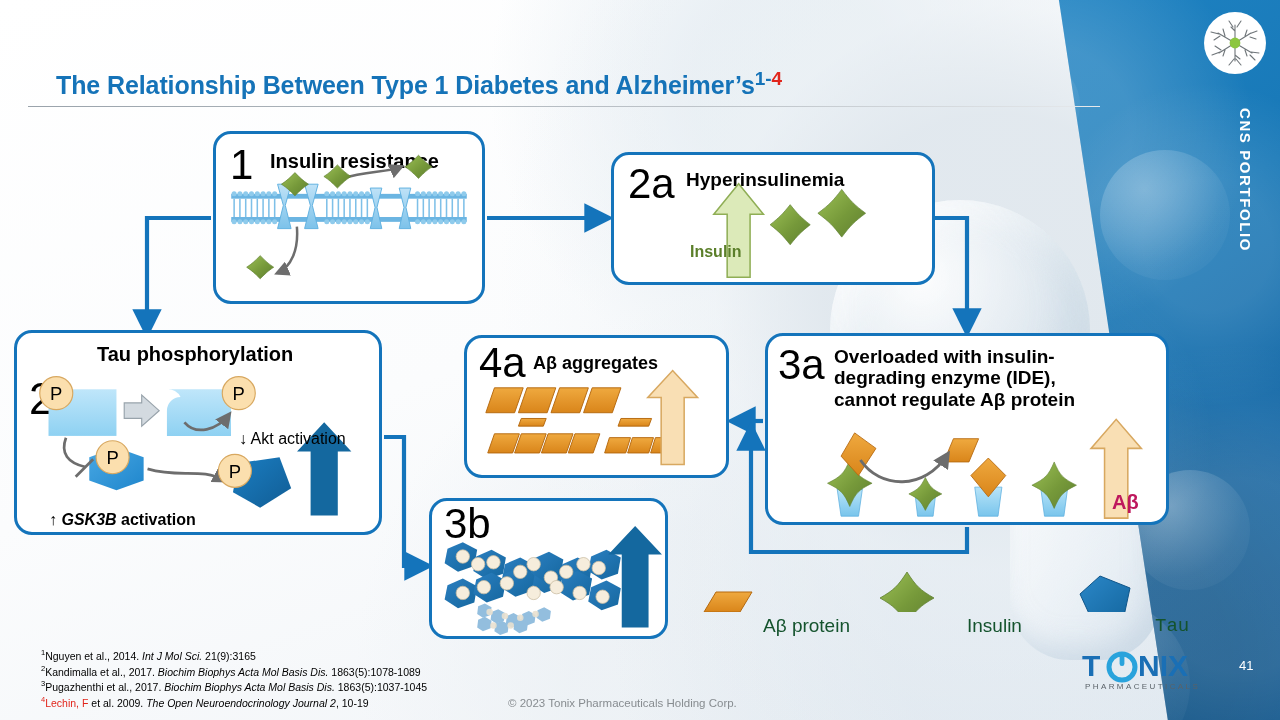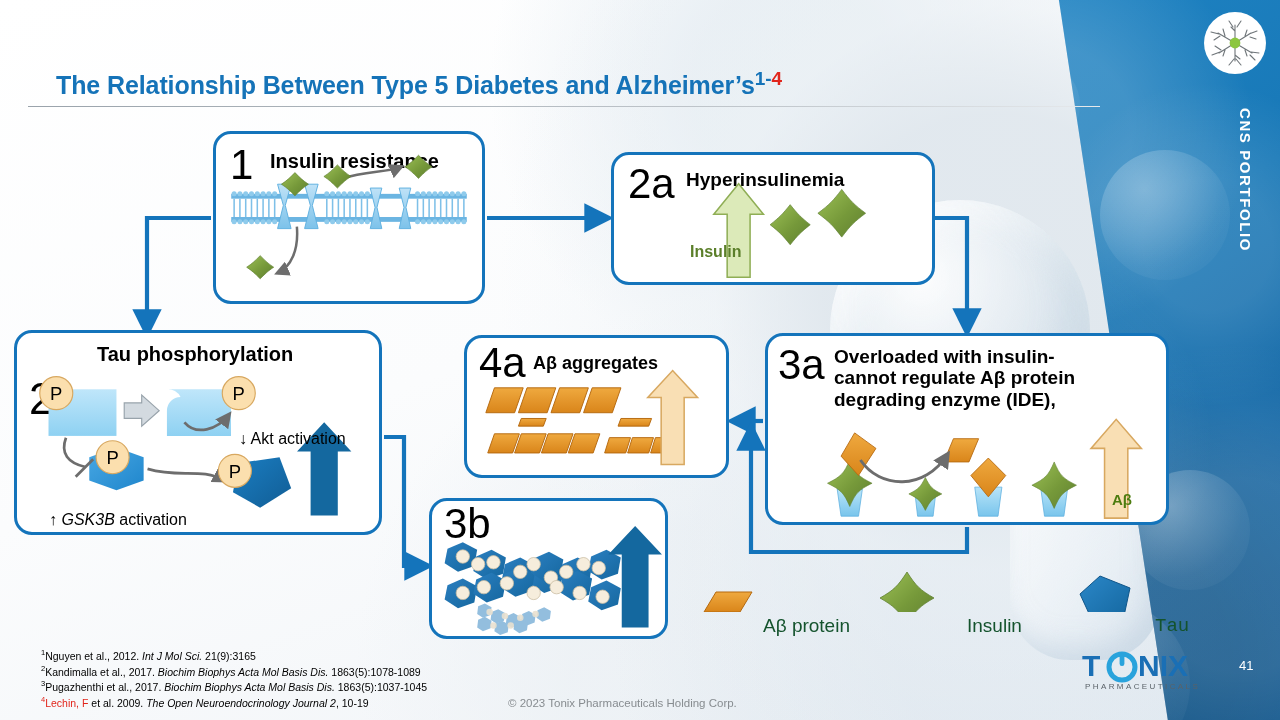--- a/index.html
+++ b/index.html
@@ -113,21 +113,21 @@
   #box3b { left:429px; top:498px; width:239px; height:141px;padding-left:10px; }
   #box3b .box-num { left:12px; top:2px; font-size:42px; }
 
   .inner-svg { position:absolute; left:0; top:0; width:100%; height:100%; }
 
   
   .ins-label { position:absolute; color:#5b7f2a; font-weight:bold; font-size:16px; }
   .akt-label { position:absolute; color:#000; font-size:16px; }
   .gsk-label { position:absolute; color:#000; font-size:16px; }
   .gsk-label i { font-style:italic; }
-  .ab-label { position:absolute; color:#4d7c0f; font-weight:bold; font-size:15px; }
+  .ab-label { position:absolute; color:#be185d; font-weight:bold; font-size:20px; }
 
   
   .legend { position:absolute; left:700px; top:556px; width:500px; height:56px; }
   .legend-text { position:absolute; font-size:19px; color:#14532d;margin-top:44px; }
 
   
   .refs { position:absolute; left:41px; top:648px; font-size:10.5px; color:#000; line-height:1.45; }
   .refs .line { white-space:nowrap; }
   .refs sup { font-size:7.5px; }
   .refs i { font-style:italic; }
@@ -167,21 +167,21 @@
         <path d="M28 28 L12 38 M13 37 L5 40 M14 35 L8 31 M18 35 L16 41"></path>
         <path d="M28 28 L11 18 M12 19 L4 17 M13 21 L7 25 M18 21 L16 14"></path>
       </g>
       <circle cx="28" cy="28" r="5.4" fill="#8cc63f"></circle>
     </svg>
   </div>
 
   <div class="side-label">CNS PORTFOLIO</div>
 
   <div class="title">
-    <span>The Relationship Between Type 5 Diabetes and Alzheimer’s</span><span class="sup"><span class="sup-blue">1-</span><span class="sup-red">4</span></span>
+    <span>The Relationship Between Type 1 Diabetes and Alzheimer’s</span><span class="sup"><span class="sup-blue">1-</span><span class="sup-red">4</span></span>
   </div>
   <div class="title-rule"></div>
 
   <svg class="connectors" width="1280" height="720">
     <defs>
       <marker id="ah" markerWidth="7" markerHeight="7" refX="5.4" refY="3.5" orient="auto">
         <path d="M0,0 L7,3.5 L0,7 z" fill="#1474bb"></path>
       </marker>
     </defs>
     <g fill="none" stroke="#1474bb" stroke-width="4.2" marker-end="url(#ah)">
@@ -405,21 +405,21 @@
         <text x="226" y="69" font-family="Liberation Sans, sans-serif" font-size="19" text-anchor="middle" fill="#000">P</text>
         <circle cx="96" cy="128" r="17" fill="#fbdfae" stroke="#d8a860" stroke-width="1.2"></circle>
         <text x="96" y="135" font-family="Liberation Sans, sans-serif" font-size="19" text-anchor="middle" fill="#000">P</text>
         <circle cx="222" cy="142" r="17" fill="#fbdfae" stroke="#d8a860" stroke-width="1.2"></circle>
         <text x="222" y="149" font-family="Liberation Sans, sans-serif" font-size="19" text-anchor="middle" fill="#000">P</text>
       </g>
 
       <path d="M300,188 L300,122 L286,122 L314,92 L342,122 L328,122 L328,188 z" fill="#14689f"></path>
     </svg>
     <div class="akt-label" style="left:222px;top:97px;">↓ Akt activation</div>
-    <div class="gsk-label" style="left:32px;top:178px;">
+    <div class="gsk-label" style="left:32px;top:178px;font-weight:bold;">
       <span>↑ </span><i>GSK3B</i><span> activation</span>
     </div>
   </div>
 
   <div class="box" id="box4a">
     <div class="box-num">4a</div>
     <div class="box-head">Aβ aggregates</div>
     <svg class="inner-svg" viewBox="0 0 265 143">
       <defs>
         <linearGradient id="orng" x1="0" y1="0" x2="0" y2="1">
@@ -447,22 +447,22 @@
       </g>
 
       <path d="M200,132 L200,62 L186,62 L212,34 L238,62 L224,62 L224,132 z" fill="#f9dfb4" stroke="#d8a860" stroke-width="1.6"></path>
     </svg>
   </div>
 
   <div class="box" id="box3a">
     <div class="box-num">3a</div>
     <div class="box-head">
       <div>Overloaded with insulin-</div>
+      <div>degrading enzyme (IDE),</div>
       <div>cannot regulate Aβ protein</div>
-      <div>degrading enzyme (IDE),</div>
     </div>
     <svg class="inner-svg" viewBox="0 0 404 192">
       <defs>
         <linearGradient id="gStar3" x1="0" y1="0" x2="1" y2="1">
           <stop offset="0%" stop-color="#9cc055"></stop>
             <stop offset="55%" stop-color="#76993a"></stop>
             <stop offset="100%" stop-color="#5f8030"></stop>
         </linearGradient>
         <linearGradient id="orng3" x1="0" y1="0" x2="0" y2="1">
           <stop offset="0%" stop-color="#efa93f"></stop>
@@ -591,21 +591,21 @@
       <path d="M16,36 h36 l-12,20 h-36 z" fill="url(#lgO)" stroke="#b5690f" stroke-width="1"></path>
       <path d="M207,16 C216,30 220,34 234,42 C220,50 216,54 207,68 C198,54 194,50 180,42 C194,34 198,30 207,16 z" fill="url(#lgG)" stroke="#5f8030" stroke-width=".8"></path>
       <path d="M400,20 L430,32 L424,60 L392,64 L380,38 z" fill="url(#lgB)" stroke="#0f5589" stroke-width="1"></path>
     </svg>
     <div class="legend-text" style="left:63px;top:15px;">Aβ protein</div>
     <div class="legend-text" style="left:267px;top:15px;">Insulin</div>
     <div class="legend-text" style="left:455px;top:15px;font-family:Liberation Mono, monospace;">Tau</div>
   </div>
 
   <div class="refs">
-    <div class="line"><sup>1</sup><span>Nguyen et al., 2012. </span><i>Int J Mol Sci.</i><span> 21(9):3165</span></div>
+    <div class="line"><sup>1</sup><span>Nguyen et al., 2014. </span><i>Int J Mol Sci.</i><span> 21(9):3165</span></div>
     <div class="line"><sup>2</sup><span>Kandimalla et al., 2017. </span><i>Biochim Biophys Acta Mol Basis Dis.</i><span> 1863(5):1078-1089</span></div>
     <div class="line"><sup>3</sup><span>Pugazhenthi et al., 2017. </span><i>Biochim Biophys Acta Mol Basis Dis.</i><span> 1863(5):1037-1045</span></div>
     <div class="line"><sup class="red">4</sup><span class="red">Lechin, F</span><span> et al. 2009. </span><i>The Open Neuroendocrinology Journal 2</i><span>, 10-19</span></div>
   </div>
 
   <div class="copyright">© 2023 Tonix Pharmaceuticals Holding Corp.</div>
 
   <div class="logo">
     <svg width="136" height="46" viewBox="0 0 136 46">
       <text x="0" y="28" font-family="Liberation Sans, sans-serif" font-size="30" font-weight="bold" fill="#1a6fb5">T</text>

